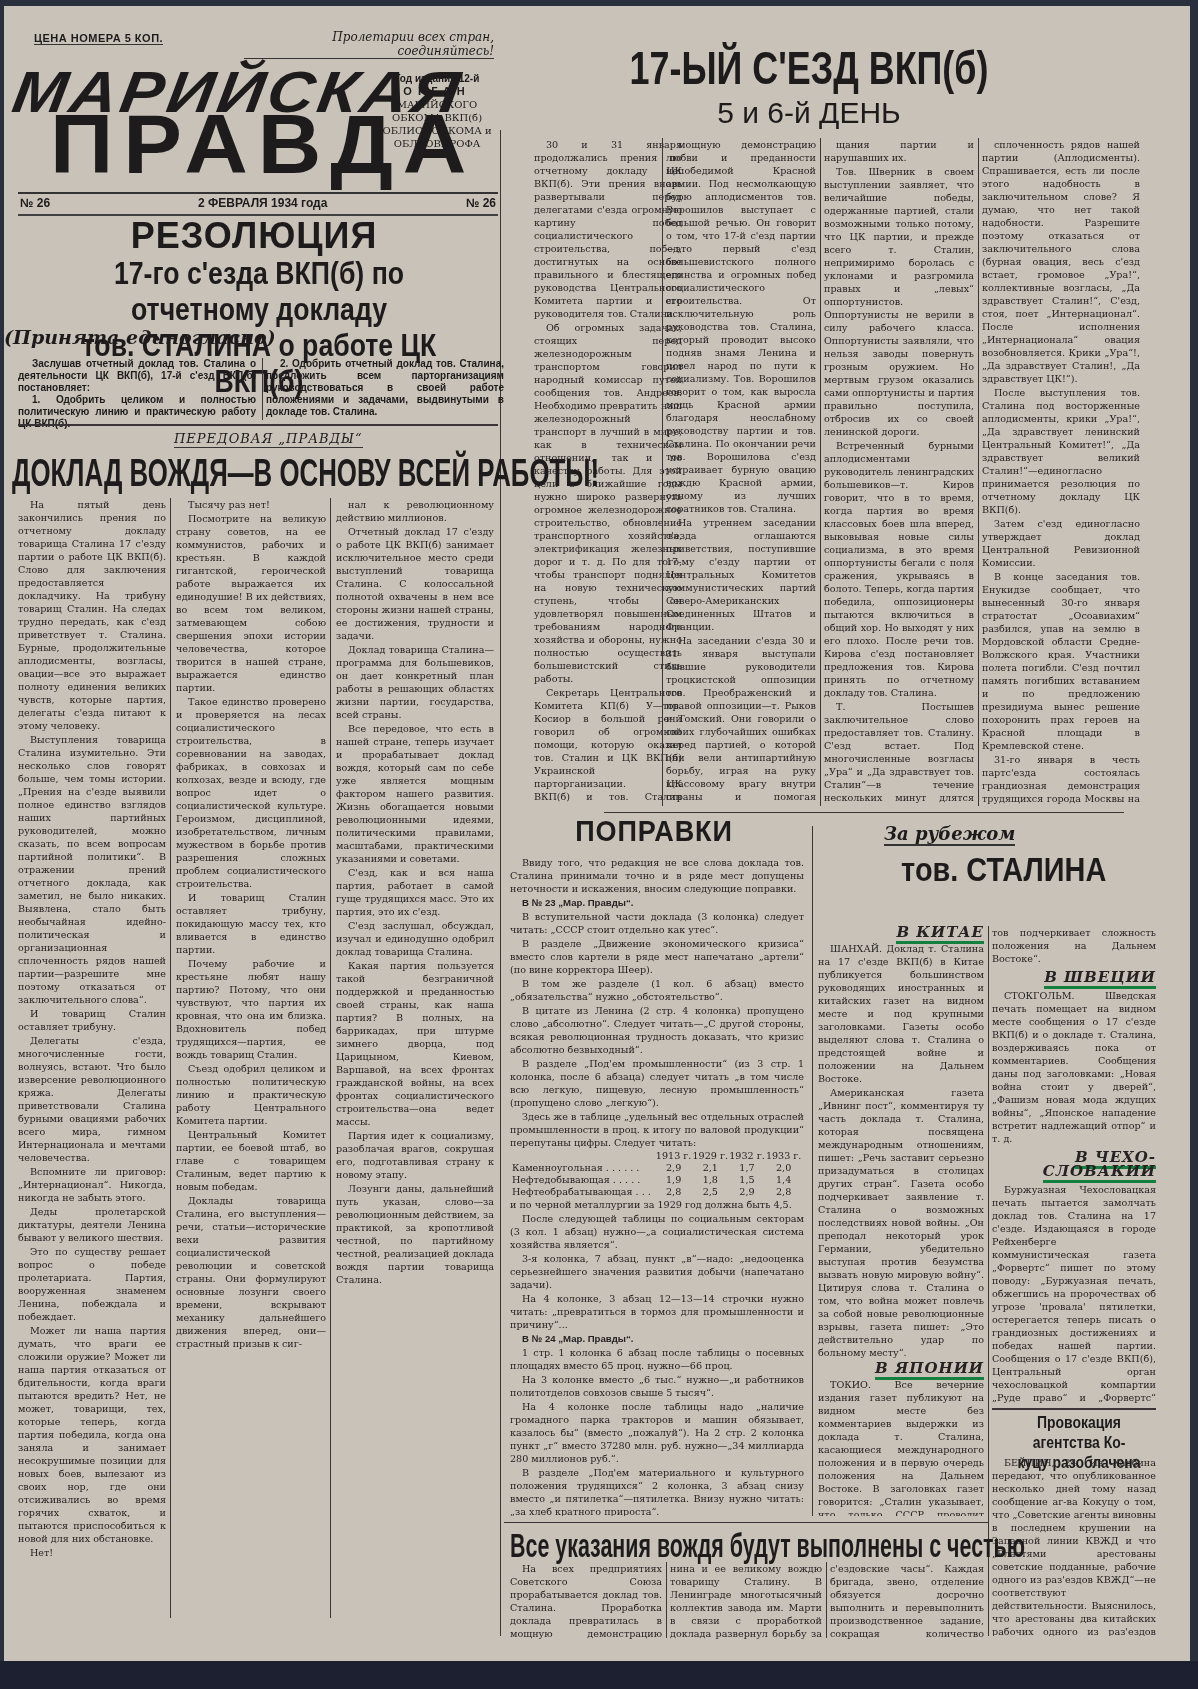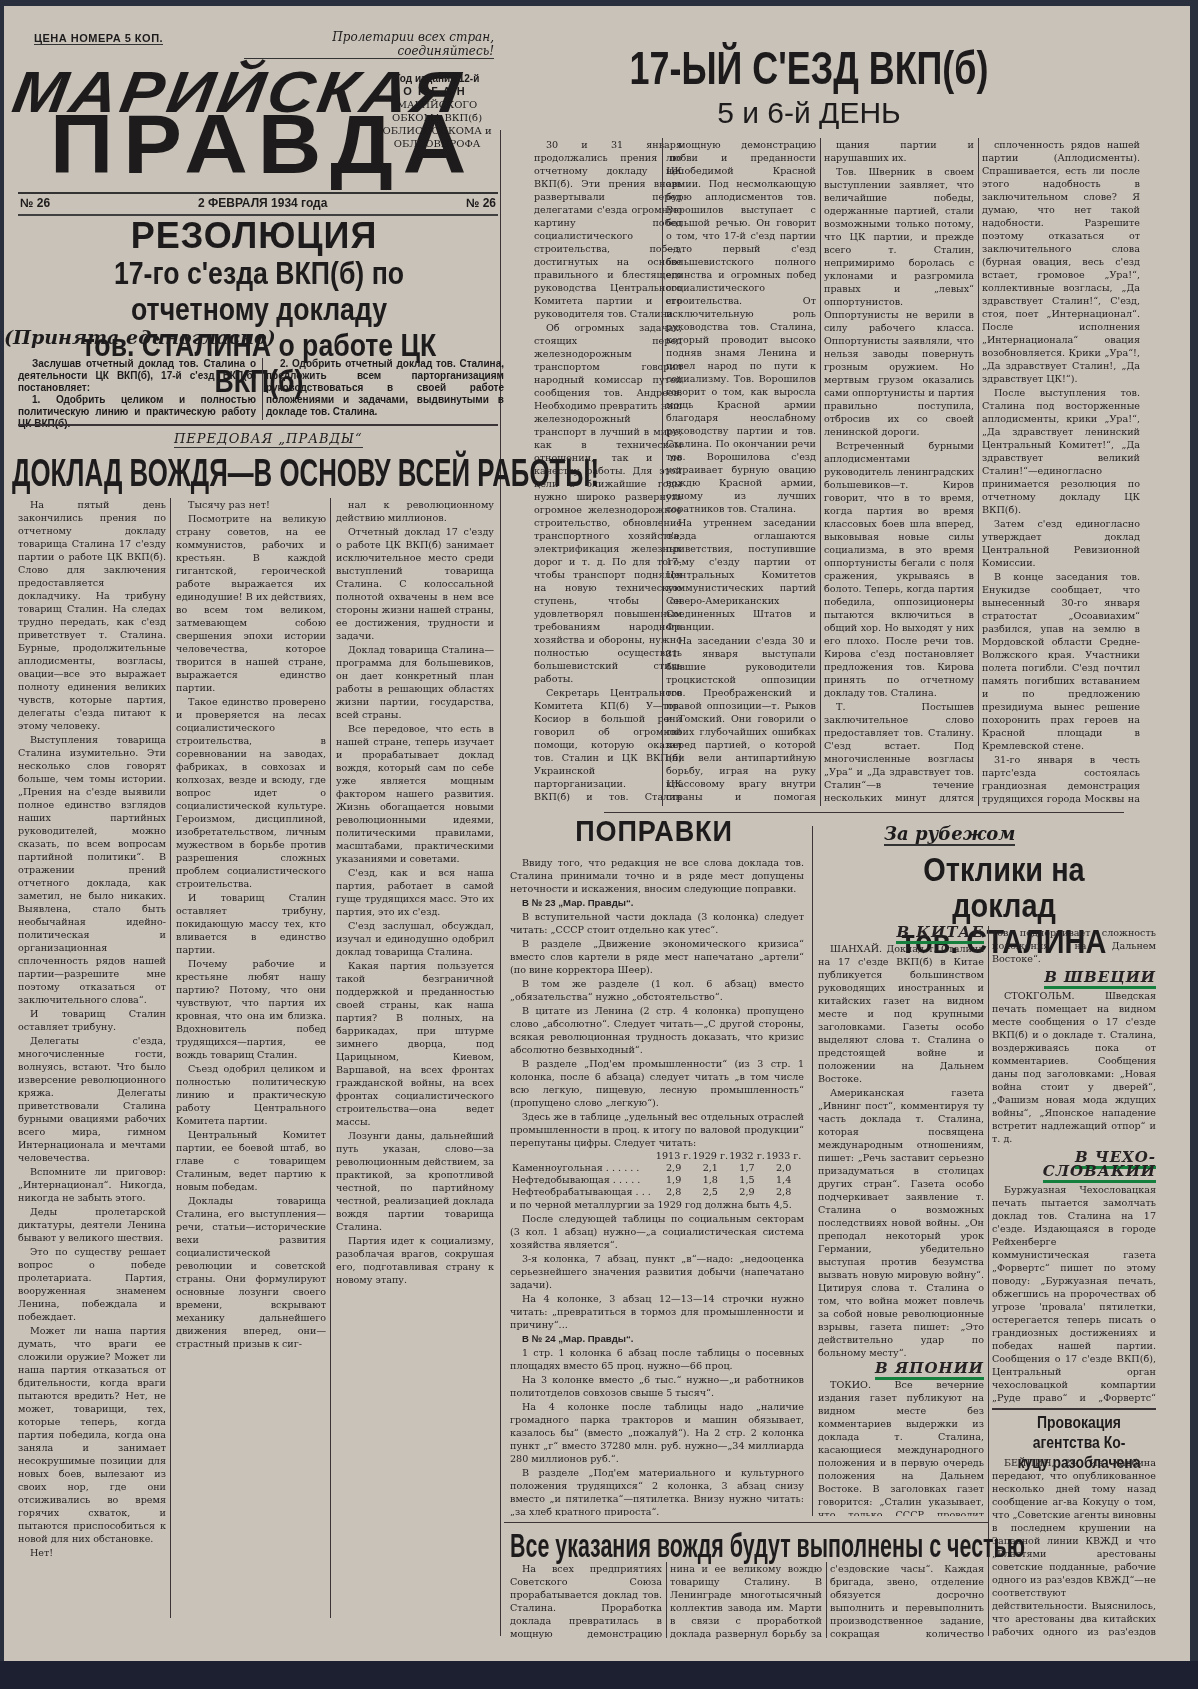--- a/index.html
+++ b/index.html
@@ -138,22 +138,22 @@
   </div>
   <div class="rule-v" style="left:326px; top:492px; height:1120px;"></div>
   <div class="abs body-text" style="left:332px; top:492px; width:158px; height:1140px; overflow:hidden;">
     <p>нал к революционному действию миллионов.</p>
     <p>Отчетный доклад 17 с'езду о работе ЦК ВКП(б) занимает исключительное место среди выступлений товарища Сталина. С колоссальной полнотой охвачены в нем все стороны жизни нашей страны, ее достижения, трудности и задачи.</p>
     <p>Доклад товарища Сталина—программа для большевиков, он дает конкретный план работы в решающих областях жизни партии, государства, всей страны.</p>
     <p>Все передовое, что есть в нашей стране, теперь изучает и прорабатывает доклад вождя, который сам по себе уже является мощным фактором нашего развития. Жизнь обогащается новыми революционными идеями, политическими правилами, масштабами, практическими указаниями и советами.</p>
     <p>С'езд, как и вся наша партия, работает в самой гуще трудящихся масс. Это их партия, это их с'езд.</p>
     <p>С'езд заслушал, обсуждал, изучал и единодушно одобрил доклад товарища Сталина.</p>
     <p>Какая партия пользуется такой безграничной поддержкой и преданностью своей страны, как наша партия? В полных, на баррикадах, при штурме зимнего дворца, под Царицыном, Киевом, Варшавой, на всех фронтах гражданской войны, на всех фронтах социалистического строительства—она ведет массы.</p>
+    <p>Партия идет к социализму, разоблачая врагов, сокрушая его, подготавливая страну к новому этапу.</p>
     <p>Лозунги даны, дальнейший путь указан, слово—за революционным действием, за практикой, за кропотливой честной, по партийному честной, реализацией доклада вождя партии товарища Сталина.</p>
-    <p>Партия идет к социализму, разоблачая врагов, сокрушая его, подготавливая страну к новому этапу.</p>
   </div>
   <div class="rule-v" style="left:496px; top:780px; height:850px;"></div>
 
   <div class="abs cong-h1 cond"><span>17-ЫЙ С'ЕЗД ВКП(б)</span></div>
   <div class="abs cong-h2">5 и 6-й ДЕНЬ</div>
 
   <div class="abs body-text" style="left:530px; top:132px; width:148px; height:668px; overflow:hidden;">
     <p>30 и 31 января продолжались прения по отчетному докладу ЦК ВКП(б). Эти прения вновь развертывали перед делегатами с'езда огромную картину побед социалистического строительства, побед, достигнутых на основе правильного и блестящего руководства Центрального Комитета партии и его руководителя тов. Сталина.</p>
     <p>Об огромных задачах, стоящих перед железнодорожным транспортом говорил народный комиссар путей сообщения тов. Андреев. Необходимо превратить наш железнодорожный транспорт в лучший в мире, как в техническом отношении, так и по качеству работы. Для этой цели в ближайшие годы нужно широко развернуть огромное железнодорожное строительство, обновление транспортного хозяйства, электрификация железных дорог и т. д. По для того, чтобы транспорт поднялся на новую техническую ступень, чтобы он удовлетворял повышенным требованиям народного хозяйства и обороны, нужно полностью осуществить большевистский стиль работы.</p>
     <p>Секретарь Центрального Комитета КП(б) У—тов. Косиор в большой речи говорил об огромной помощи, которую оказал тов. Сталин и ЦК ВКП(б) Украинской парторганизации. ЦК ВКП(б) и тов. Сталин помогли значительно продвинуть вперед в сельском хозяйстве и промышленности Украины, помогли разгромить националистические элементы, работающие на иностранную интервенцию. Успешно проведенная в 1933 г. хлебозаготовка—это результат того, что вся партийная организация Украины выполнила указания тов. Сталина и ЦК партии.</p>
@@ -234,21 +234,20 @@
     <p>1 стр. 1 колонка 6 абзац после таблицы о посевных площадях вместо 65 проц. нужно—66 проц.</p>
     <p>На 3 колонке вместо „6 тыс.“ нужно—„и работников политотделов совхозов свыше 5 тысяч“.</p>
     <p>На 4 колонке после таблицы надо „наличие громадного парка тракторов и машин обязывает, казалось бы“ (вместо „пожалуй“). На 2 стр. 2 колонка пункт „г“ вместо 37280 млн. руб. нужно—„34 миллиарда 280 миллионов руб.“.</p>
     <p>В разделе „Под'ем материального и культурного положения трудящихся“ 2 колонка, 3 абзац снизу вместо „и пятилетка“—пятилетка. Внизу нужно читать: „за хлеб кратного прироста“.</p>
 
   </div>
   <div class="rule-v" style="left:808px; top:820px; height:690px;"></div>
 
   <div class="abs abroad-kicker">За рубежом</div>
   <div class="abs abroad-h cond">
-    <div><span>Отклики на доклад</span></div>
     <div><span>тов. СТАЛИНА</span></div>
   </div>
 
   <div class="abs body-text" style="left:814px; top:920px; width:166px; height:590px; overflow:hidden;">
     <div style="text-align:right; margin-bottom:2px;"><span class="loc-tag">В КИТАЕ</span></div>
     <p>ШАНХАЙ. Доклад т. Сталина на 17 с'езде ВКП(б) в Китае публикуется большинством руководящих иностранных и китайских газет на видном месте и под крупными заголовками. Газеты особо выделяют слова т. Сталина о предстоящей войне и положении на Дальнем Востоке.</p>
     <p>Американская газета „Ивнинг пост“, комментируя ту часть доклада т. Сталина, которая посвящена международным отношениям, пишет: „Речь заставит серьезно призадуматься в столицах других стран“. Газета особо подчеркивает заявление т. Сталина о возможных последствиях новой войны. „Он преподал некоторый урок Германии, убедительно выступая против безумства вызвать новую мировую войну“. Цитируя слова т. Сталина о том, что война может повлечь за собой новые революционные взрывы, газета пишет: „Это действительно удар по больному месту“.</p>
     <div style="text-align:right; margin:3px 0 2px;"><span class="loc-tag">В ЯПОНИИ</span></div>
     <p>ТОКИО. Все вечерние издания газет публикуют на видном месте без комментариев выдержки из доклада т. Сталина, касающиеся международного положения и в первую очередь положения на Дальнем Востоке. В заголовках газет говорится: „Сталин указывает, что только СССР проводит мирную политику“, „СССР готов ответить на удар ударом“.</p>
 

